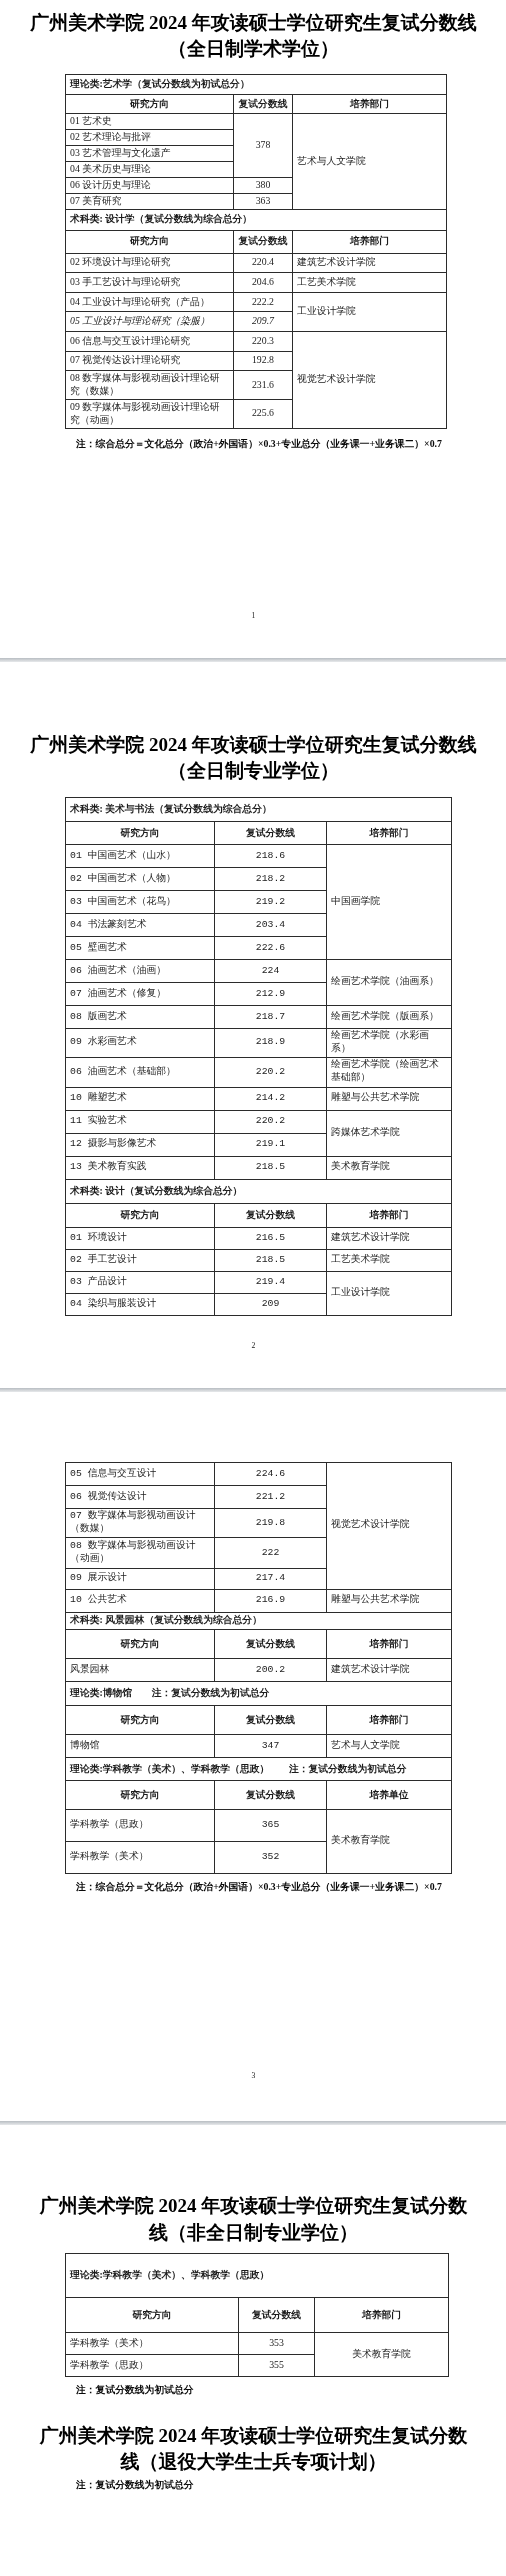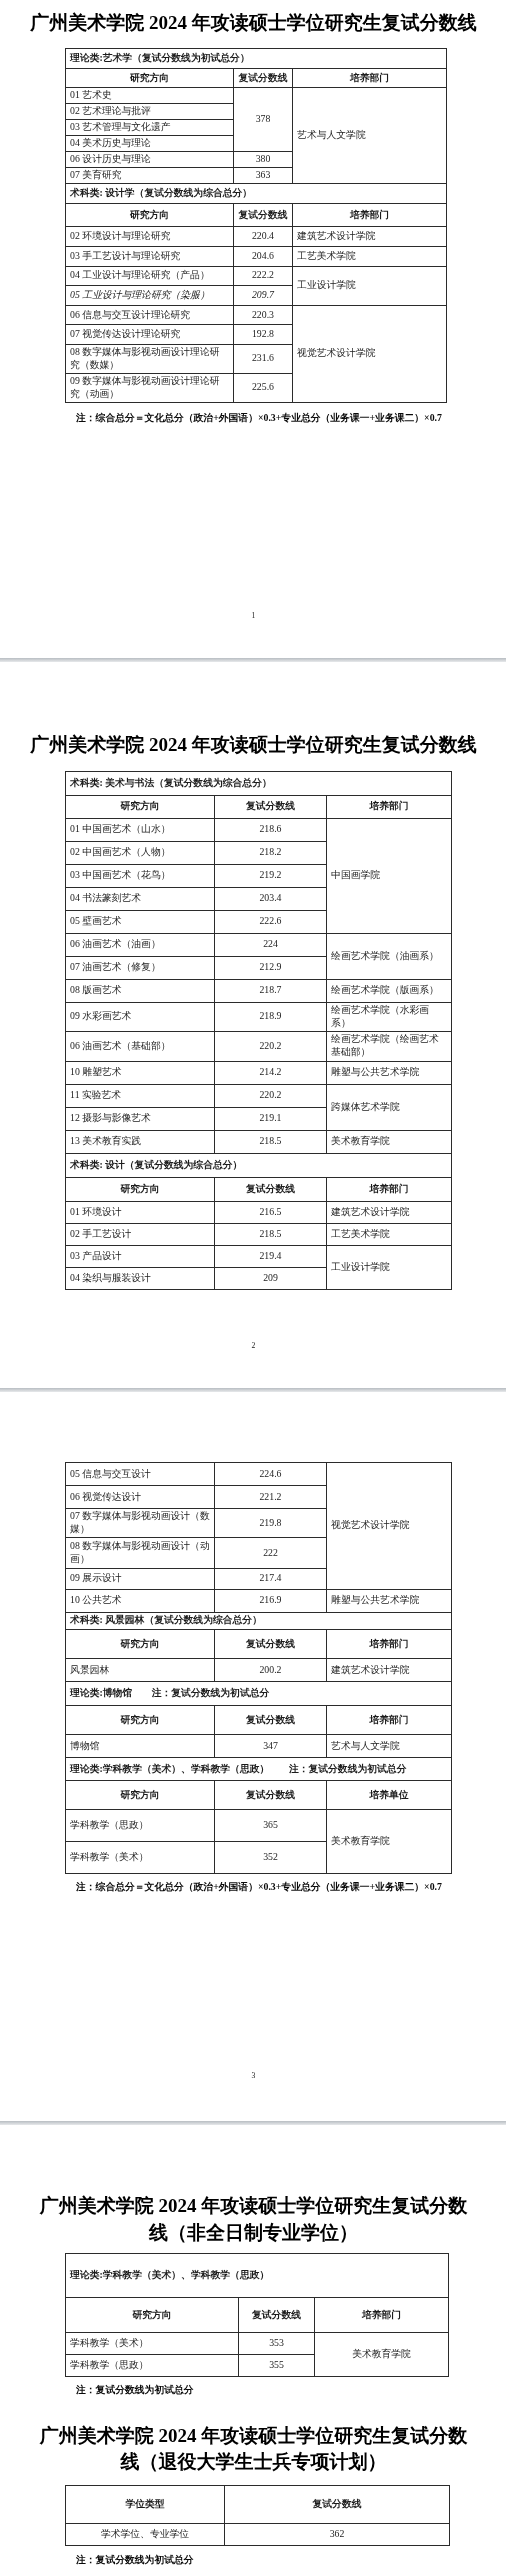--- a/index.html
+++ b/index.html
@@ -29,41 +29,42 @@
   .tbl-a col:nth-child(1){width:168px}.tbl-a col:nth-child(2){width:59px}.tbl-a col:nth-child(3){width:154px}
   .tbl-b{width:385px;}
   .tbl-b col:nth-child(1){width:149px}.tbl-b col:nth-child(2){width:112px}.tbl-b col:nth-child(3){width:125px}
   .tbl-c{width:383px;}
   .tbl-c col:nth-child(1){width:173px}.tbl-c col:nth-child(2){width:76px}.tbl-c col:nth-child(3){width:134px}
   .tbl-d{width:383px;}
   .tbl-d col:nth-child(1){width:159px}.tbl-d col:nth-child(2){width:225px}
   .tbl-c .dept-cell{text-align:center;padding-left:4.1px;}
   .tbl-d .dir-cell{text-align:center;padding-left:4.1px;}
   .tbl-a .data-row{height:13.4px;}
-  .tbl-b .data-row{height:23px;}
+  .tbl-b .data-row{height:23px;font-family:Liberation Mono, monospace;}
   .tbl-c .data-row,.tbl-d .data-row{height:21.6px;}
   .p1 .score-table{margin-top:15px;}
   .p2 .score-table{margin-top:16px;}
   .p3 .score-table{margin-top:70px;}
   .p4 .tbl-c{margin-top:11.3px;}
   .p4 .tbl-d{margin-top:13.4px;}
   .note{font-weight:700;font-size:9.8px;color:#0a0a0a;margin-left:76px;line-height:13.4px;}
   .p1 .note{margin-top:8.2px;}
   .p3 .note{margin-top:6.2px;}
   .p4 .note{margin-top:6.7px;}
   .pagenum{position:absolute;bottom:38px;left:0;right:0;text-align:center;font-size:7.7px;color:#222;}
   .p3 .pagenum{bottom:41px;}
 </style>
 </head>
 <body>
 
 <div id="doc">
     <div class="page p1">
       <div class="title-block ">
         <div class="title-line">广州美术学院 2024 年攻读硕士学位研究生复试分数线</div>
+        <div class="title-line">（全日制学术学位）</div>
       </div>
       <table class="score-table tbl-a">
         <colgroup>
           <col>
           <col>
           <col>
         </colgroup>
         <tbody>
           <tr class="band-row" style="height: 20.6px;">
             <td class="band-cell" colspan="3">理论类:艺术学（复试分数线为初试总分）</td>
@@ -141,20 +142,21 @@
           </tr>
         </tbody>
       </table>
       <div class="note">注：综合总分＝文化总分（政治+外国语）×0.3+专业总分（业务课一+业务课二）×0.7</div>
       <div class="pagenum">1</div>
     </div>
     <div class="separator"></div>
     <div class="page p2">
       <div class="title-block ">
         <div class="title-line">广州美术学院 2024 年攻读硕士学位研究生复试分数线</div>
+        <div class="title-line">（全日制专业学位）</div>
       </div>
       <table class="score-table tbl-b">
         <colgroup>
           <col>
           <col>
           <col>
         </colgroup>
         <tbody>
           <tr class="band-row" style="height: 24px;">
             <td class="band-cell" colspan="3">术科类: 美术与书法（复试分数线为综合总分）</td>
@@ -372,32 +374,16 @@
             <td class="dir-cell">学科教学（思政）</td>
             <td class="score-cell">355</td>
           </tr>
         </tbody>
       </table>
       <div class="note">注：复试分数线为初试总分</div>
       <div class="title-block title-b">
         <div class="title-line">广州美术学院 2024 年攻读硕士学位研究生复试分数</div>
         <div class="title-line">线（退役大学生士兵专项计划）</div>
       </div>
-      <table class="score-table tbl-d">
-        <colgroup>
-          <col>
-          <col>
-        </colgroup>
-        <tbody>
-          <tr class="header-row" style="height: 38px;">
-            <td class="head-cell">学位类型</td>
-            <td class="head-cell">复试分数线</td>
-          </tr>
-          <tr class="data-row" style="height: 22px;">
-            <td class="dir-cell">学术学位、专业学位</td>
-            <td class="score-cell">362</td>
-          </tr>
-        </tbody>
-      </table>
       <div class="note">注：复试分数线为初试总分</div>
     </div>
   </div>
 
 
 </body></html>

